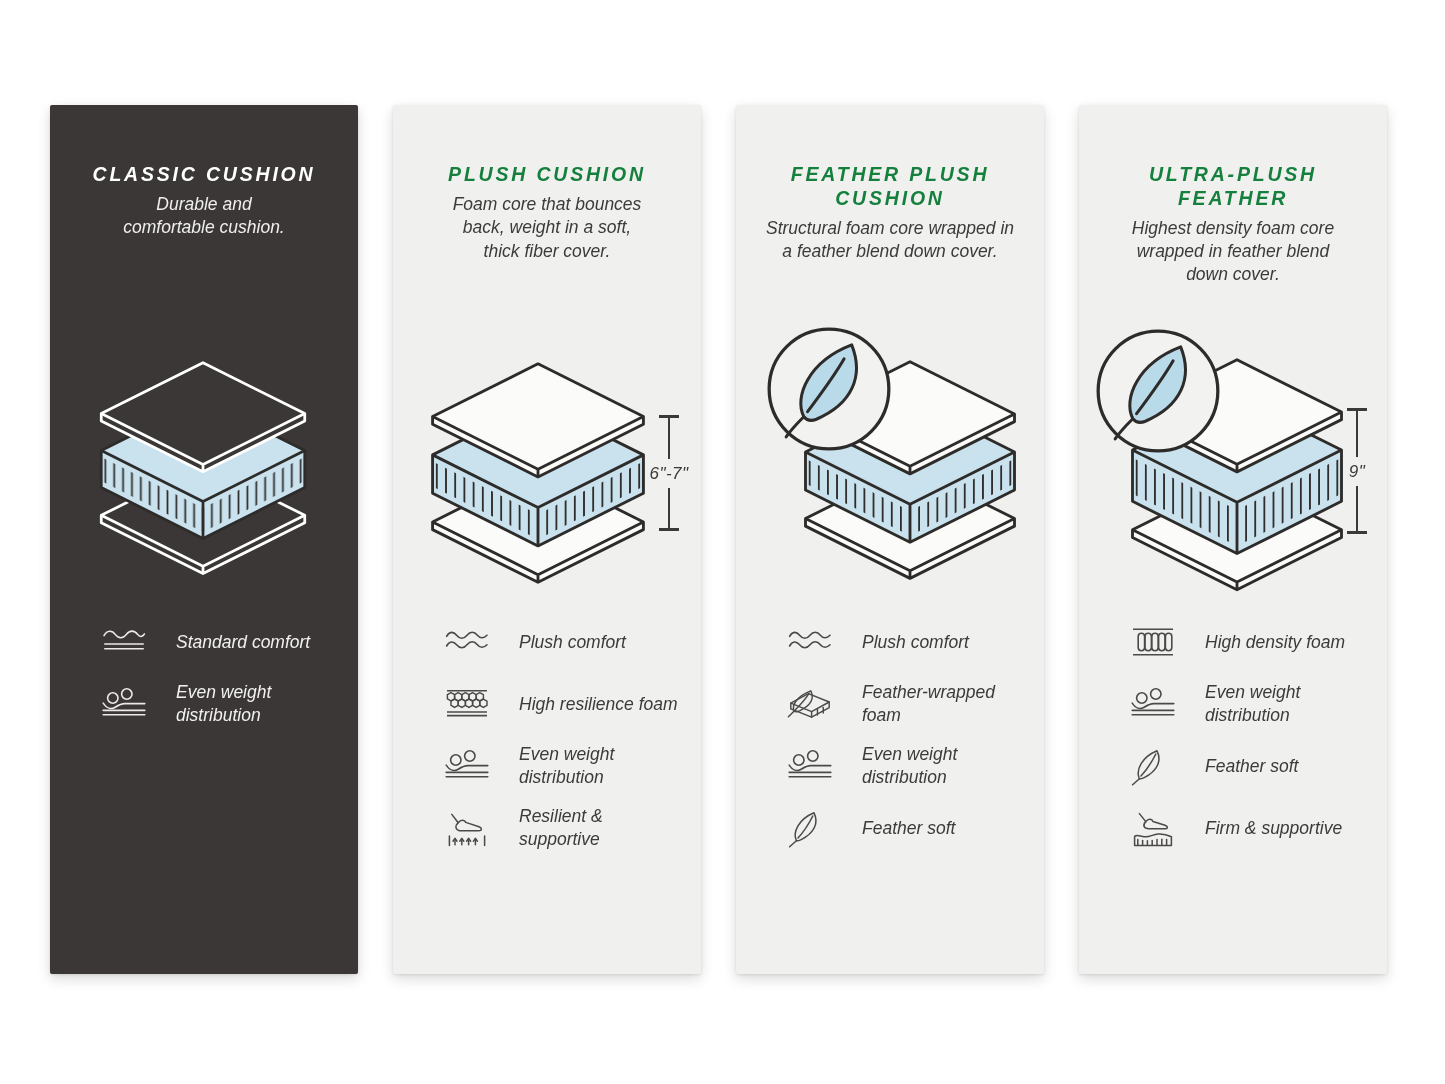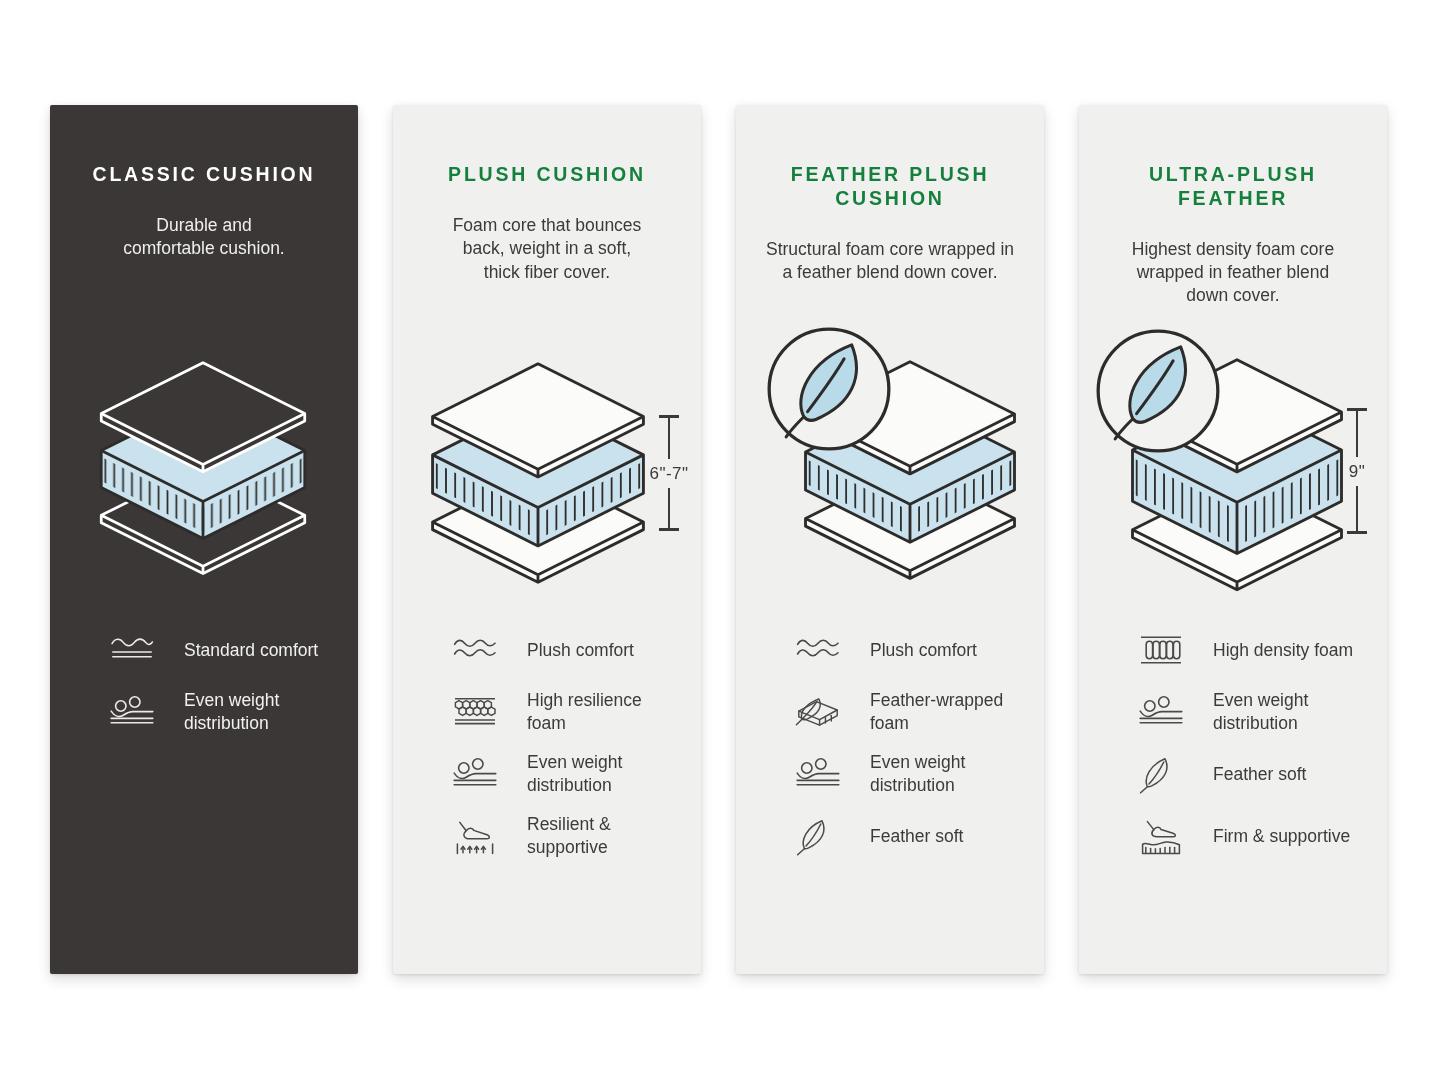--- a/index.html
+++ b/index.html
@@ -6,31 +6,31 @@
   body{
     width:1445px;height:1084px;overflow:hidden;
     font-family:"Liberation Sans","DejaVu Sans",sans-serif;
     -webkit-font-smoothing:antialiased;
   }
   .board{display:flex;gap:35px;padding:105px 0 0 50px;align-items:flex-start;}
   .card{
     width:308px;height:869px;box-sizing:border-box;border-radius:2px;
     background:#f0f0ee;
     box-shadow:0 5px 14px rgba(0,0,0,.14),0 1px 3px rgba(0,0,0,.10);
-    color:#3b3b3b;display:flex;flex-direction:column;
+    color:#3b3b3b;display:flex;flex-direction:column;font-style:italic;
   }
   .card.dark{background:#3a3736;color:#f3f2f0;}
   .card-header{height:205px;box-sizing:border-box;padding:58px 16px 0;text-align:center;}
   .card-title{
     font-size:19.5px;font-weight:700;letter-spacing:2.8px;
     color:#15803d;white-space:pre-line;line-height:1.22;margin:0;
   }
   .card.dark .card-title{color:#ffffff;}
   .card-desc{
-    margin-top:27px;font-size:17.5px;line-height:1.34;color:#3b3b3b;
+    margin-top:6px;font-size:17.5px;line-height:1.34;color:#3b3b3b;
     white-space:pre-line;
   }
   .card.dark .card-desc{color:#f0efed;}
   .illo{height:295px;position:relative;}
   .cushion{position:absolute;}
   .card1-cushion{left:42px;top:49px;width:222px;}
   .card2-cushion{left:30px;top:50px;width:230px;}
   .card3-cushion{left:60px;top:48px;width:228px;}
   .card4-cushion{left:44px;top:46px;width:228px;}
   .badge{position:absolute;width:126px;height:126px;}
@@ -38,21 +38,21 @@
   .card4-badge{left:16px;top:18px;}
   .dim{
     position:absolute;display:flex;flex-direction:column;align-items:center;
     width:56px;color:#3a3a3a;
   }
   .card2-dim{left:248px;top:105px;height:116px;}
   .card4-dim{left:250px;top:98px;height:126px;}
   .dim .cap{width:20px;height:3px;background:#3a3a3a;flex:0 0 auto;}
   .dim .seg{width:2.4px;flex:1 1 auto;background:#3a3a3a;}
   .dim-label{font-size:17px;line-height:1;padding:6px 0;letter-spacing:.5px;white-space:nowrap;}
-  .features{list-style:none;margin:8px;padding:10px 10px 0 50px;display:flex;flex-direction:column;gap:8px;}
+  .features{list-style:none;margin:0;padding:10px 10px 0 50px;display:flex;flex-direction:column;gap:8px;}
   .feature{display:flex;align-items:center;min-height:54px;}
   .ficon{flex:0 0 48px;height:40px;margin-right:28px;color:#4b4a49;}
   .card.dark .ficon{color:#eceae8;}
   .ficon svg{width:48px;height:40px;display:block;}
   .flabel{font-size:17.5px;line-height:1.3;color:#3b3b3b;max-width:168px;}
   .card.dark .flabel{color:#f2f1ef;}
   .defs-holder{position:absolute;width:0;height:0;overflow:hidden;}
 </style>
 </head>
 <body>

